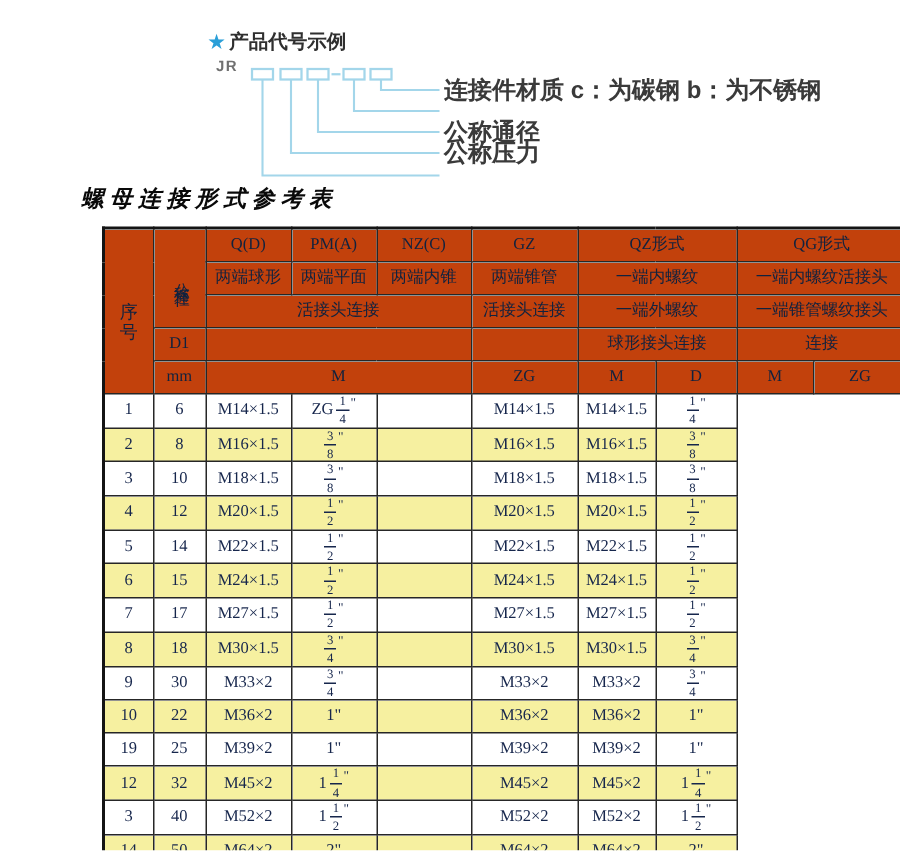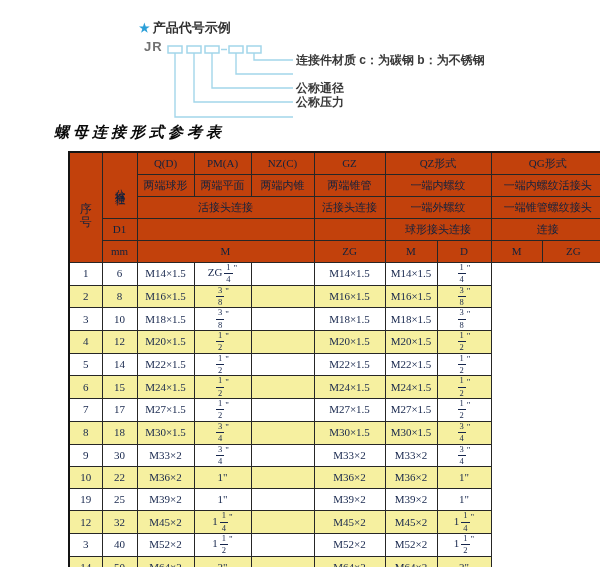--- a/index.html
+++ b/index.html
@@ -3,22 +3,22 @@
 <meta charset="utf-8">
 <style>
   html,body{margin:0;padding:0;background:#fff;}
   #page{position:relative;width:600px;height:567px;background:#ffffff;overflow:hidden;
         font-family:"Liberation Sans",sans-serif;margin-left:28px;}
 
   
   #diagram-svg{position:absolute;left:0;top:0;}
   .heading{position:absolute;left:111px;top:19px;font-weight:bold;font-size:13px;color:#2f2f2f;white-space:nowrap;}
   .heading .star{color:#2b9fd8;margin-right:3px;font-size:12px;}
-  .jr{position:absolute;left:116px;top:39px;font-weight:bold;font-size:13px;color:#707070;letter-spacing:1px;}
-  .dlabel{position:absolute;left:268px;font-weight:bold;font-size:12px;color:#3a3a3a;white-space:nowrap;line-height:13px;}
+  .jr{position:absolute;left:116px;top:39px;font-weight:bold;font-size:10px;color:#707070;letter-spacing:1px;}
+  .dlabel{position:absolute;left:268px;font-weight:bold;font-size:16px;color:#3a3a3a;white-space:nowrap;line-height:13px;}
   .dl-0{top:54px}.dl-1{top:68px}.dl-2{top:82px}.dl-3{top:96px}.dl-4{top:111px}
 
   
   .table-title{position:absolute;left:26px;top:123px;font-family:"Liberation Serif",serif;
                font-style:italic;font-weight:bold;font-size:15px;color:#090909;letter-spacing:4px;white-space:nowrap;}
 
   
   .tbl-wrap{position:absolute;left:40px;top:151px;}
   table{border-collapse:collapse;table-layout:fixed;width:536px;
         font-family:"Liberation Serif",serif;color:#16264c;border:2px solid #141414;}

